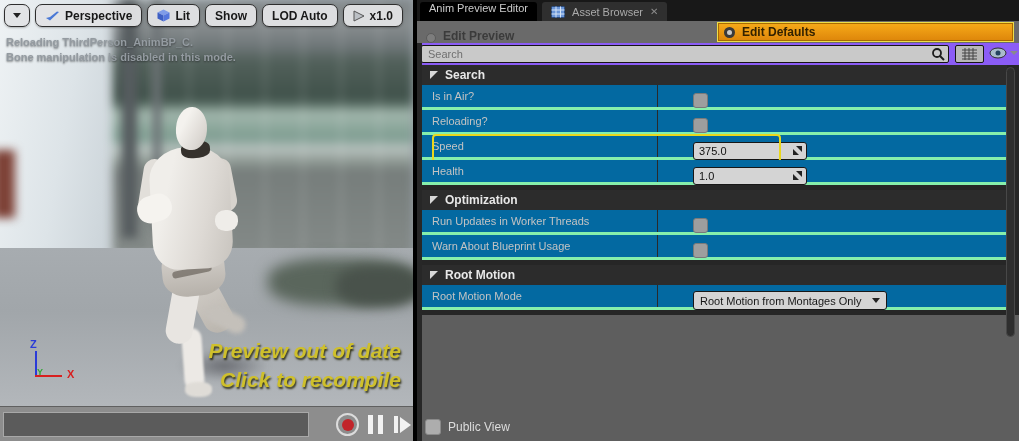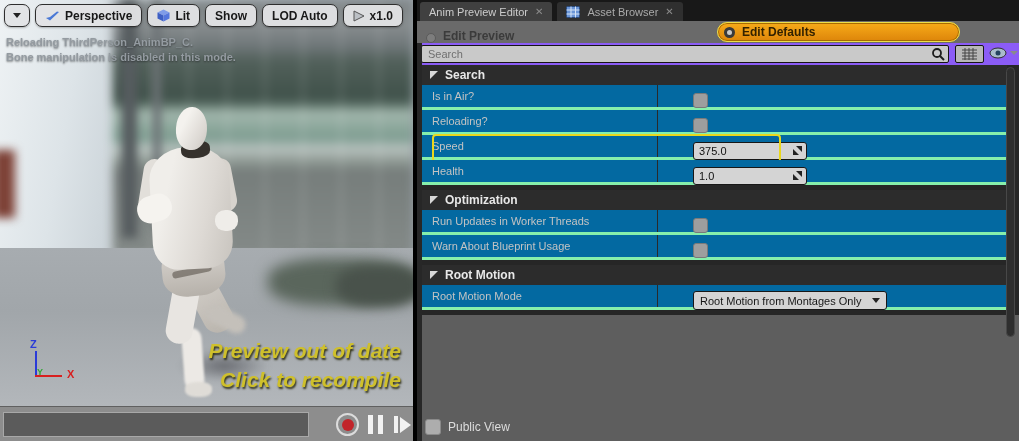--- a/index.html
+++ b/index.html
@@ -77,30 +77,30 @@
   .pause-btn i { width:5px; height:19px; background:#f2f2f2; }
   .step-btn { position:absolute; left:394px; top:8px; width:18px; height:19px; display:flex; align-items:center; gap:2px; }
   .step-bar { width:4px; height:17px; background:#f2f2f2; }
   .step-tri { width:0; height:0; border-top:8px solid transparent; border-bottom:8px solid transparent; border-left:11px solid #f2f2f2; }
 
   
   .panel { position:absolute; left:417px; top:0; width:602px; height:441px; background:#262626; }
   .tabbar { position:absolute; left:0; top:0; width:602px; height:21px; background:#181818;
     display:flex; align-items:flex-end; gap:5px; padding-left:3px; }
   .tab { height:19px; display:flex; align-items:center; gap:7px; padding:0 9px; border-radius:3px 3px 0 0; font-size:11px; }
-  .tab.active { background:#404040; color:#cccccc; }
+  .tab.active { background:#000000; color:#cccccc;flex-direction:column; }
   .tab.inactive { background:#2f2f2f; color:#aaaaaa; }
   .tab-close { font-size:10px; color:#8b8b8b; line-height:10px; }
 
   .mode-row { position:absolute; left:0; top:21px; width:602px; height:22px; background:#6a6a6a; }
   .edit-preview { position:absolute; left:9px; top:0; height:22px; display:flex; align-items:flex-end; gap:7px;
     color:#3b3b3b; font-weight:bold; font-size:12px; }
   .radio-faint { width:10px; height:10px; border-radius:50%; background:#7d7d7d; border:1px solid #5a5a5a; }
-  .edit-defaults { position:absolute; left:300px; top:1px; width:243px; height:20px;
-    background:linear-gradient(#f7ab19,#dd850a); border:1px solid #eede49; border-radius:10px;
+  .edit-defaults { position:absolute; left:300px; top:1px; width:297px; height:20px;
+    background:linear-gradient(#f7ab19,#dd850a); border:1px solid #eede49; border-radius:0;
     box-shadow:inset 0 0 0 1px #a86a00; display:flex; align-items:center; gap:7px; padding-left:6px;
     font-weight:bold; font-size:12px; color:#332200; }
   .radio-dark { width:11px; height:11px; border-radius:50%; background:#3a3a3a; display:flex; align-items:center; justify-content:center; }
   .radio-dark i { width:5px; height:5px; border-radius:50%; background:#c9c9c9; }
 
   .search-row { position:absolute; left:0; top:43px; width:636px; height:22px; background:#8b5cf6; }
   .search-input { position:absolute; left:4px; top:2px; width:528px; height:18px; background:#c9c9c9;
     border:1px solid #161616; border-radius:2px; font-size:11px; color:#333; padding:0 22px 0 6px;
     font-family:"Liberation Sans", sans-serif; }
   .search-input::placeholder { color:#707070; }

